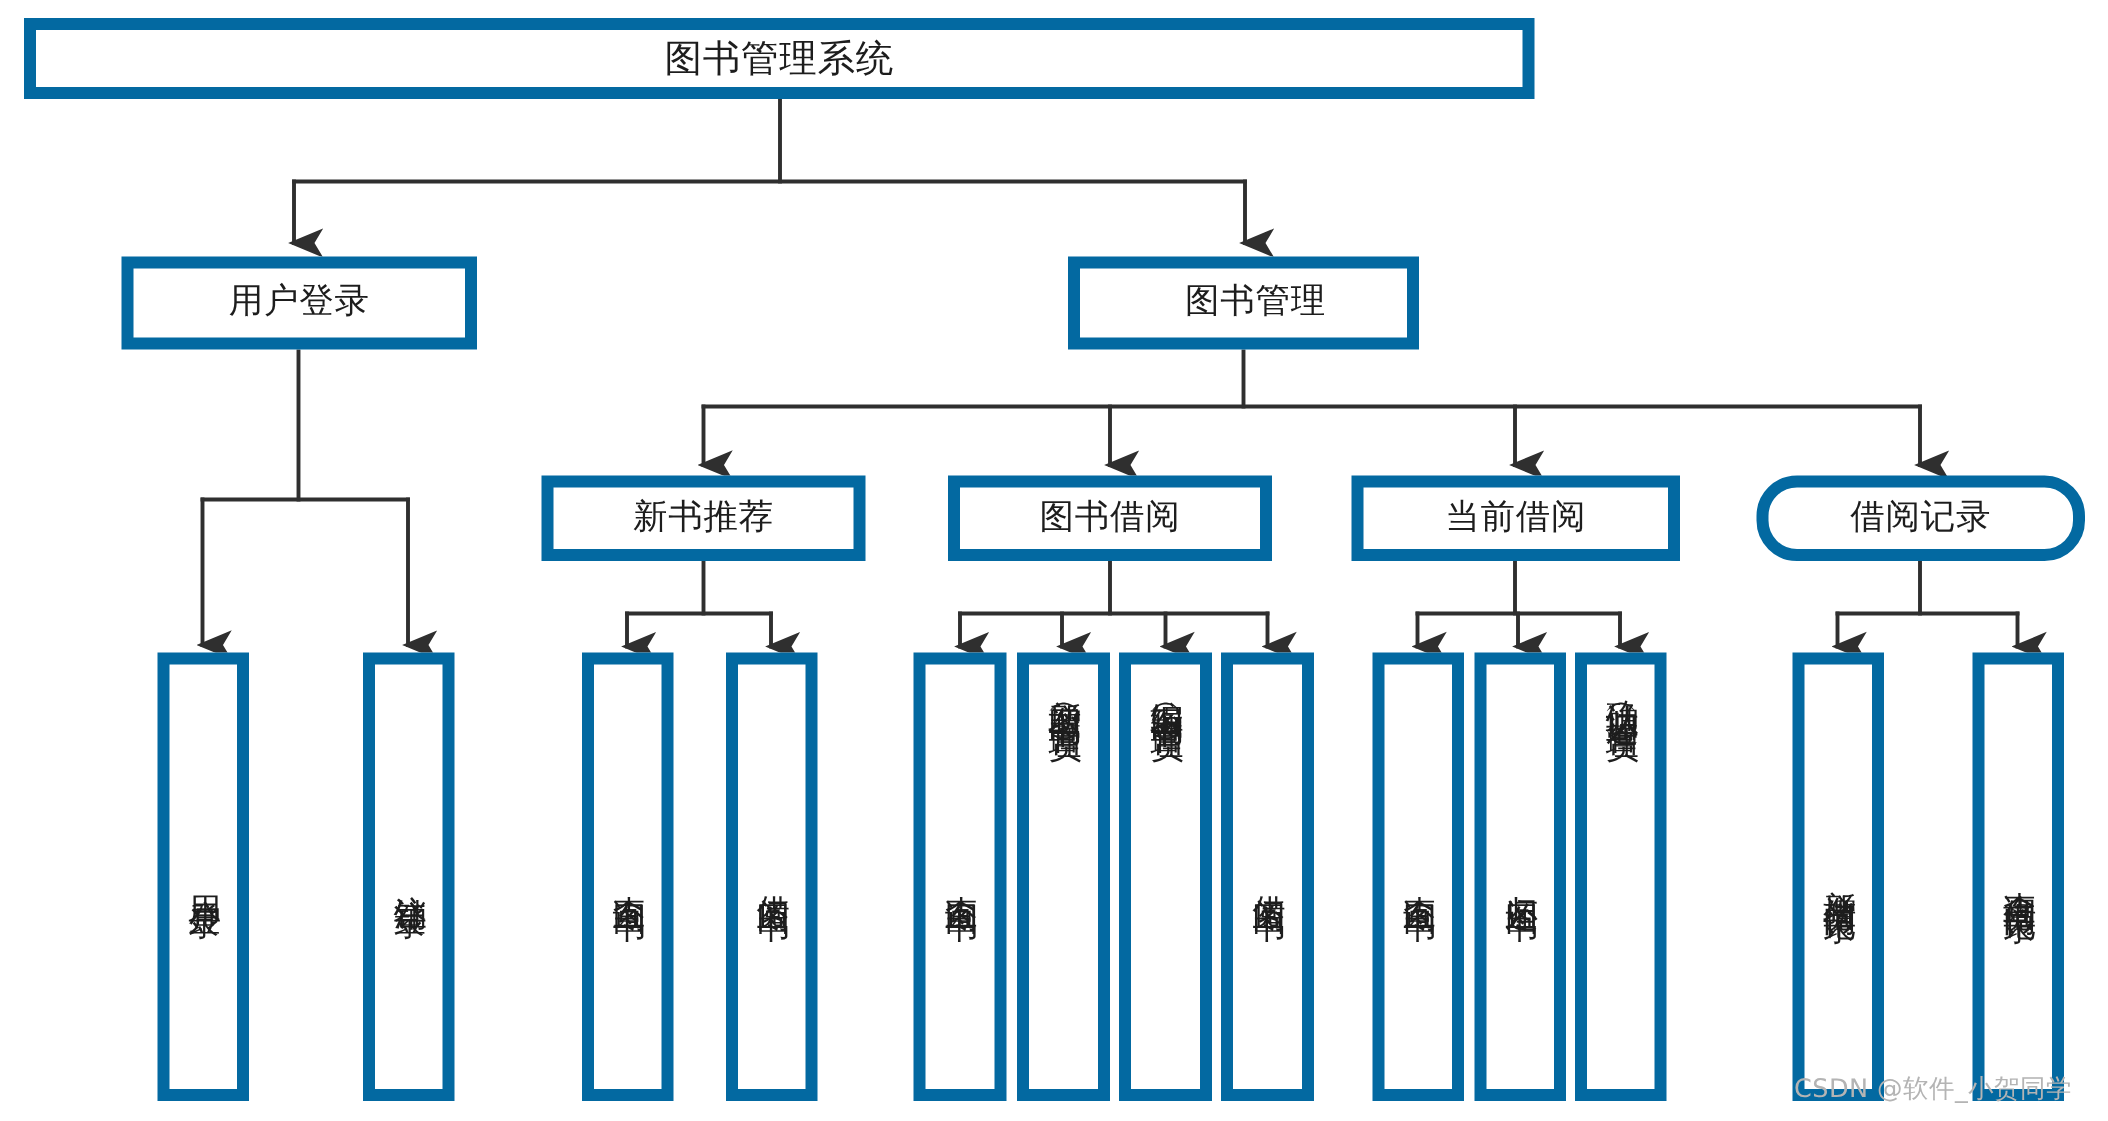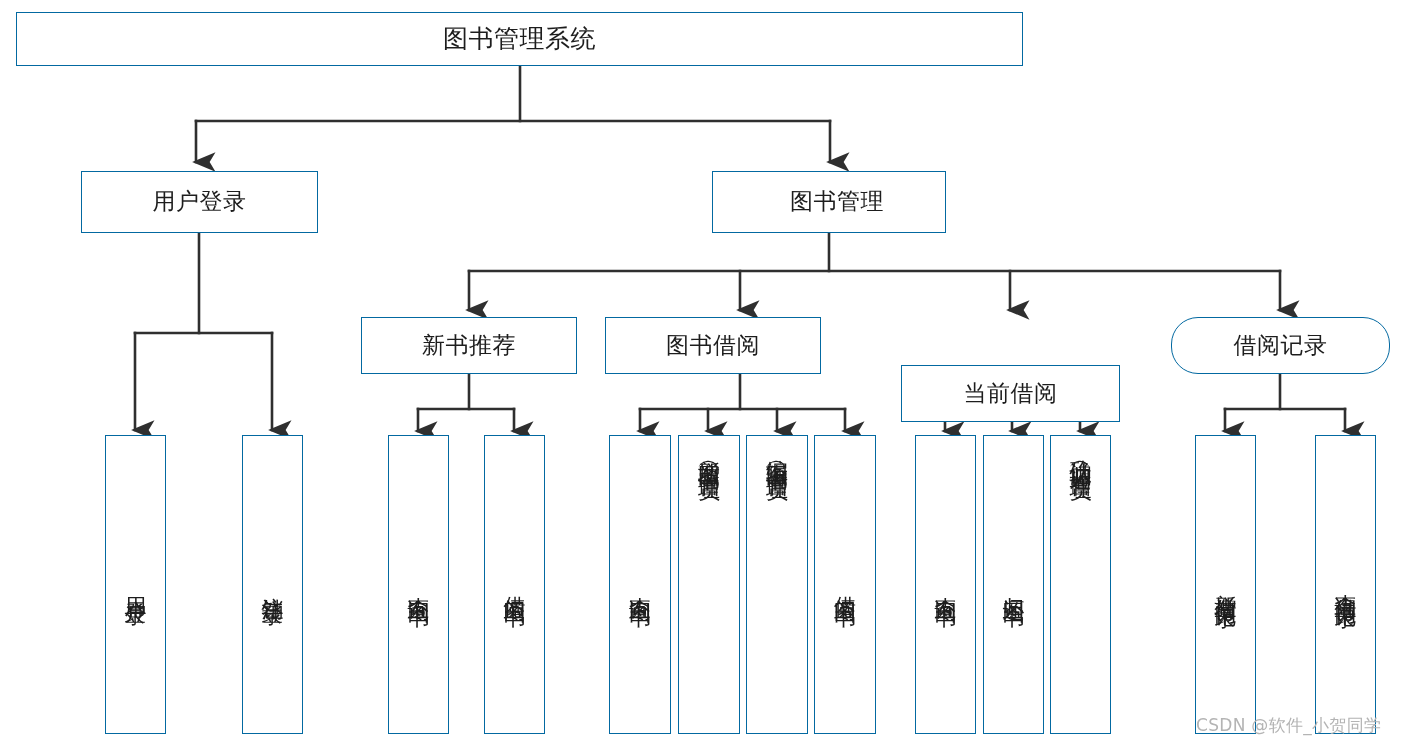--- a/index.html
+++ b/index.html
@@ -16,21 +16,21 @@
   }
   svg#wires{
     position:absolute;
     left:0;top:0;
     width:1405px;height:747px;
     pointer-events:none;
   }
   .node{
     position:absolute;
     box-sizing:border-box;
-    border:1px solid #0369a1;
+    border:8px solid #0369a1;
     background:#ffffff;
     display:flex;
     align-items:center;
     justify-content:center;
     color:#1d1d1d;
   }
   .node .lbl{
     display:block;
     line-height:1.18;
     white-space:nowrap;
@@ -132,25 +132,25 @@
   </div>
 
   <div class="node horiz" id="n-book-manage" style="left:712px;top:171px;width:234px;height:62px;padding-left:16px;">
     <span class="lbl">图书管理</span>
   </div>
 
   <div class="node horiz" id="n-new-book-rec" style="left:361px;top:317px;width:216px;height:57px;text-align:right;">
     <span class="lbl">新书推荐</span>
   </div>
 
-  <div class="node horiz" id="n-book-borrow" style="left:605px;top:317px;width:216px;height:57px;">
+  <div class="node horiz" id="n-book-borrow" style="left:632px;top:317px;width:216px;height:57px;">
     <span class="lbl">图书借阅</span>
   </div>
 
-  <div class="node horiz" id="n-current-borrow" style="left:901px;top:317px;width:219px;height:57px;margin-top:48px;">
+  <div class="node horiz" id="n-current-borrow" style="left:901px;top:317px;width:219px;height:57px;">
     <span class="lbl">当前借阅</span>
   </div>
 
   <div class="node horiz" id="n-borrow-record" style="left:1171px;top:317px;width:219px;height:57px;border-radius:27px;">
     <span class="lbl">借阅记录</span>
   </div>
 
   <div class="node vert mid" style="left:105px;top:435px;width:61px;height:299px;">
     <span class="lbl">用户登录</span>
   </div>

